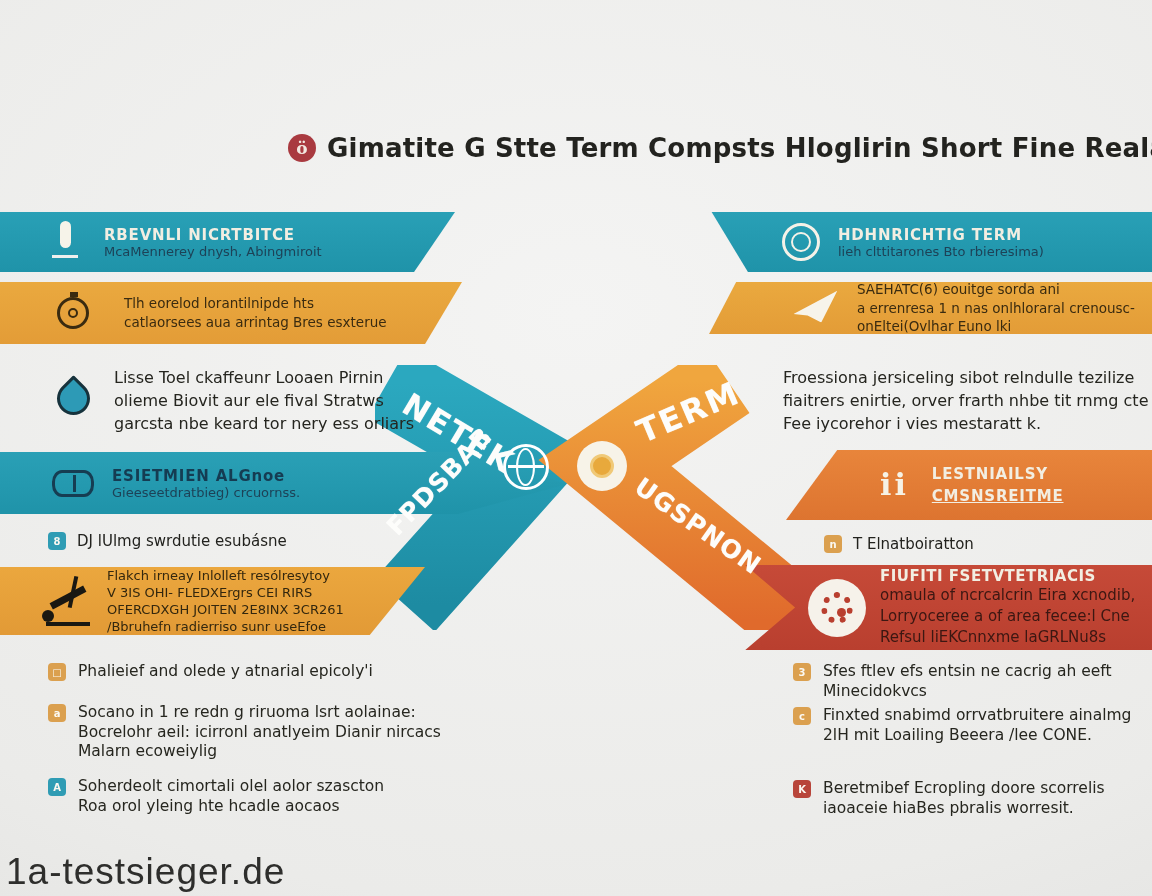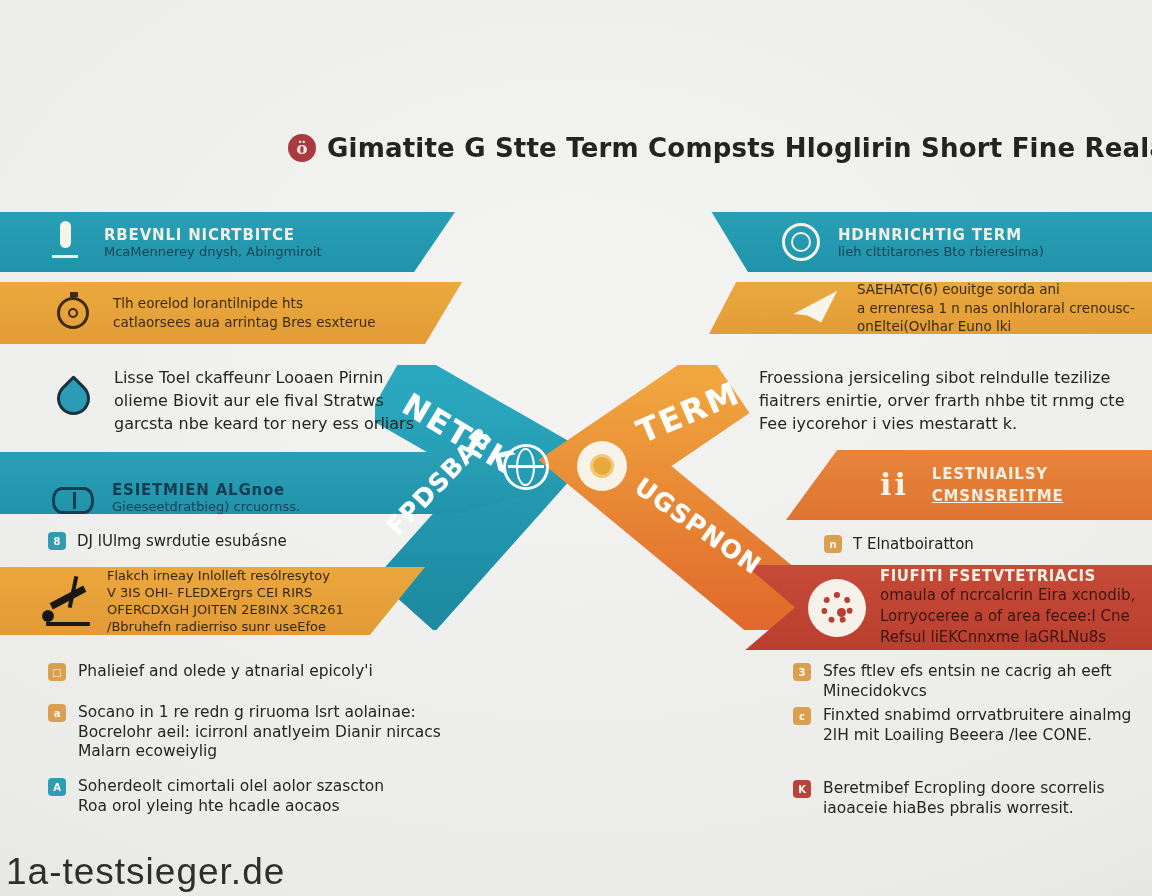--- a/index.html
+++ b/index.html
@@ -11,23 +11,23 @@
   .title-row{position:absolute;left:288px;top:133px;display:flex;align-items:center;gap:11px;}
   .title-icon{width:28px;height:28px;border-radius:50%;background:#a93a40;color:#f3e9e2;
     font-weight:bold;font-size:17px;line-height:28px;text-align:center;font-family:"DejaVu Serif",serif;flex:0 0 auto;}
   .title-text{font-size:26px;font-weight:bold;color:#23231f;letter-spacing:0.2px;white-space:nowrap;}
 
   
   .banner{position:absolute;display:flex;align-items:center;filter:drop-shadow(0 2px 2px rgba(0,0,0,0.15));}
   .b-l1{top:212px;left:0;width:455px;height:60px;background:linear-gradient(#29a0b6,#1f93a9);
     clip-path:polygon(0 0,100% 0,91% 100%,0 100%);padding-left:52px;gap:26px;}
   .b-l2{top:282px;left:0;width:462px;height:62px;background:linear-gradient(#eaa93f,#e39c37);
-    clip-path:polygon(0 0,100% 0,92% 100%,0 100%);padding-left:55px;gap:20px;}
+    clip-path:polygon(0 0,100% 0,92% 100%,0 100%);padding-left:55px;gap:31px;}
   .b-l3{top:452px;left:0;width:565px;height:62px;background:linear-gradient(#2aa0b6,#1f93a9);
-    clip-path:polygon(0 0,84% 0,100% 52%,81% 100%,0 100%);padding-left:52px;gap:18px;align-items:flex-end;}
+    clip-path:polygon(0 0,84% 0,100% 52%,81% 100%,0 100%);padding-left:52px;gap:18px;}
   .b-l4{top:567px;left:0;width:425px;height:68px;background:linear-gradient(#eba73e,#e29a36);
     clip-path:polygon(0 0,100% 0,87% 100%,0 100%);padding-left:40px;gap:13px;}
   .b-r1{top:212px;left:698px;width:454px;height:60px;background:linear-gradient(#29a0b6,#1f93a9);
     clip-path:polygon(3% 0,100% 0,100% 100%,11% 100%);padding-left:84px;gap:18px;}
   .b-r2{top:282px;left:700px;width:452px;height:52px;background:linear-gradient(#eaa93f,#e39c37);
     clip-path:polygon(8% 0,100% 0,100% 100%,2% 100%);padding-left:93px;gap:18px;}
   .b-r3{top:450px;left:786px;width:366px;height:70px;background:linear-gradient(#e8853b,#dd7430);
     clip-path:polygon(14% 0,100% 0,100% 100%,0 100%);padding-left:94px;gap:23px;}
   .b-r4{top:565px;left:737px;width:415px;height:85px;background:linear-gradient(#c64a38,#b93f2f);
     clip-path:polygon(2% 0,100% 0,100% 100%,2% 100%,14% 50%);padding-left:71px;gap:14px;}
@@ -37,21 +37,21 @@
   .heading-light{color:#f2eee2;font-weight:bold;font-size:15px;letter-spacing:0.8px;white-space:nowrap;}
   .heading-dark{color:#153c52;font-weight:bold;font-size:15px;letter-spacing:0.8px;white-space:nowrap;}
   .sub-dark{color:#1d4257;font-size:13px;white-space:nowrap;}
   .banner-line{color:#3a2b10;font-size:13.5px;line-height:1.4;white-space:nowrap;}
   .banner-line-sm{color:#33270e;font-size:13px;line-height:1.32;white-space:nowrap;}
   .red-line{color:#3c1712;font-size:15px;line-height:1.38;white-space:nowrap;}
 
   
   .textblock{position:absolute;display:flex;gap:24px;z-index:2;}
   .tb-left{left:57px;top:366px;}
-  .tb-right{left:759px;top:366px;}
+  .tb-right{left:783px;top:366px;}
   .para-line{color:#25251f;font-size:16px;line-height:23px;white-space:nowrap;}
 
   
   .note{position:absolute;display:flex;align-items:center;gap:11px;z-index:2;}
   .note-l{left:48px;top:531px;}
   .note-r{left:824px;top:534px;}
   .note-text{color:#22221e;font-size:15px;white-space:nowrap;}
 
   
   .bullet{position:absolute;display:flex;gap:12px;z-index:2;}

